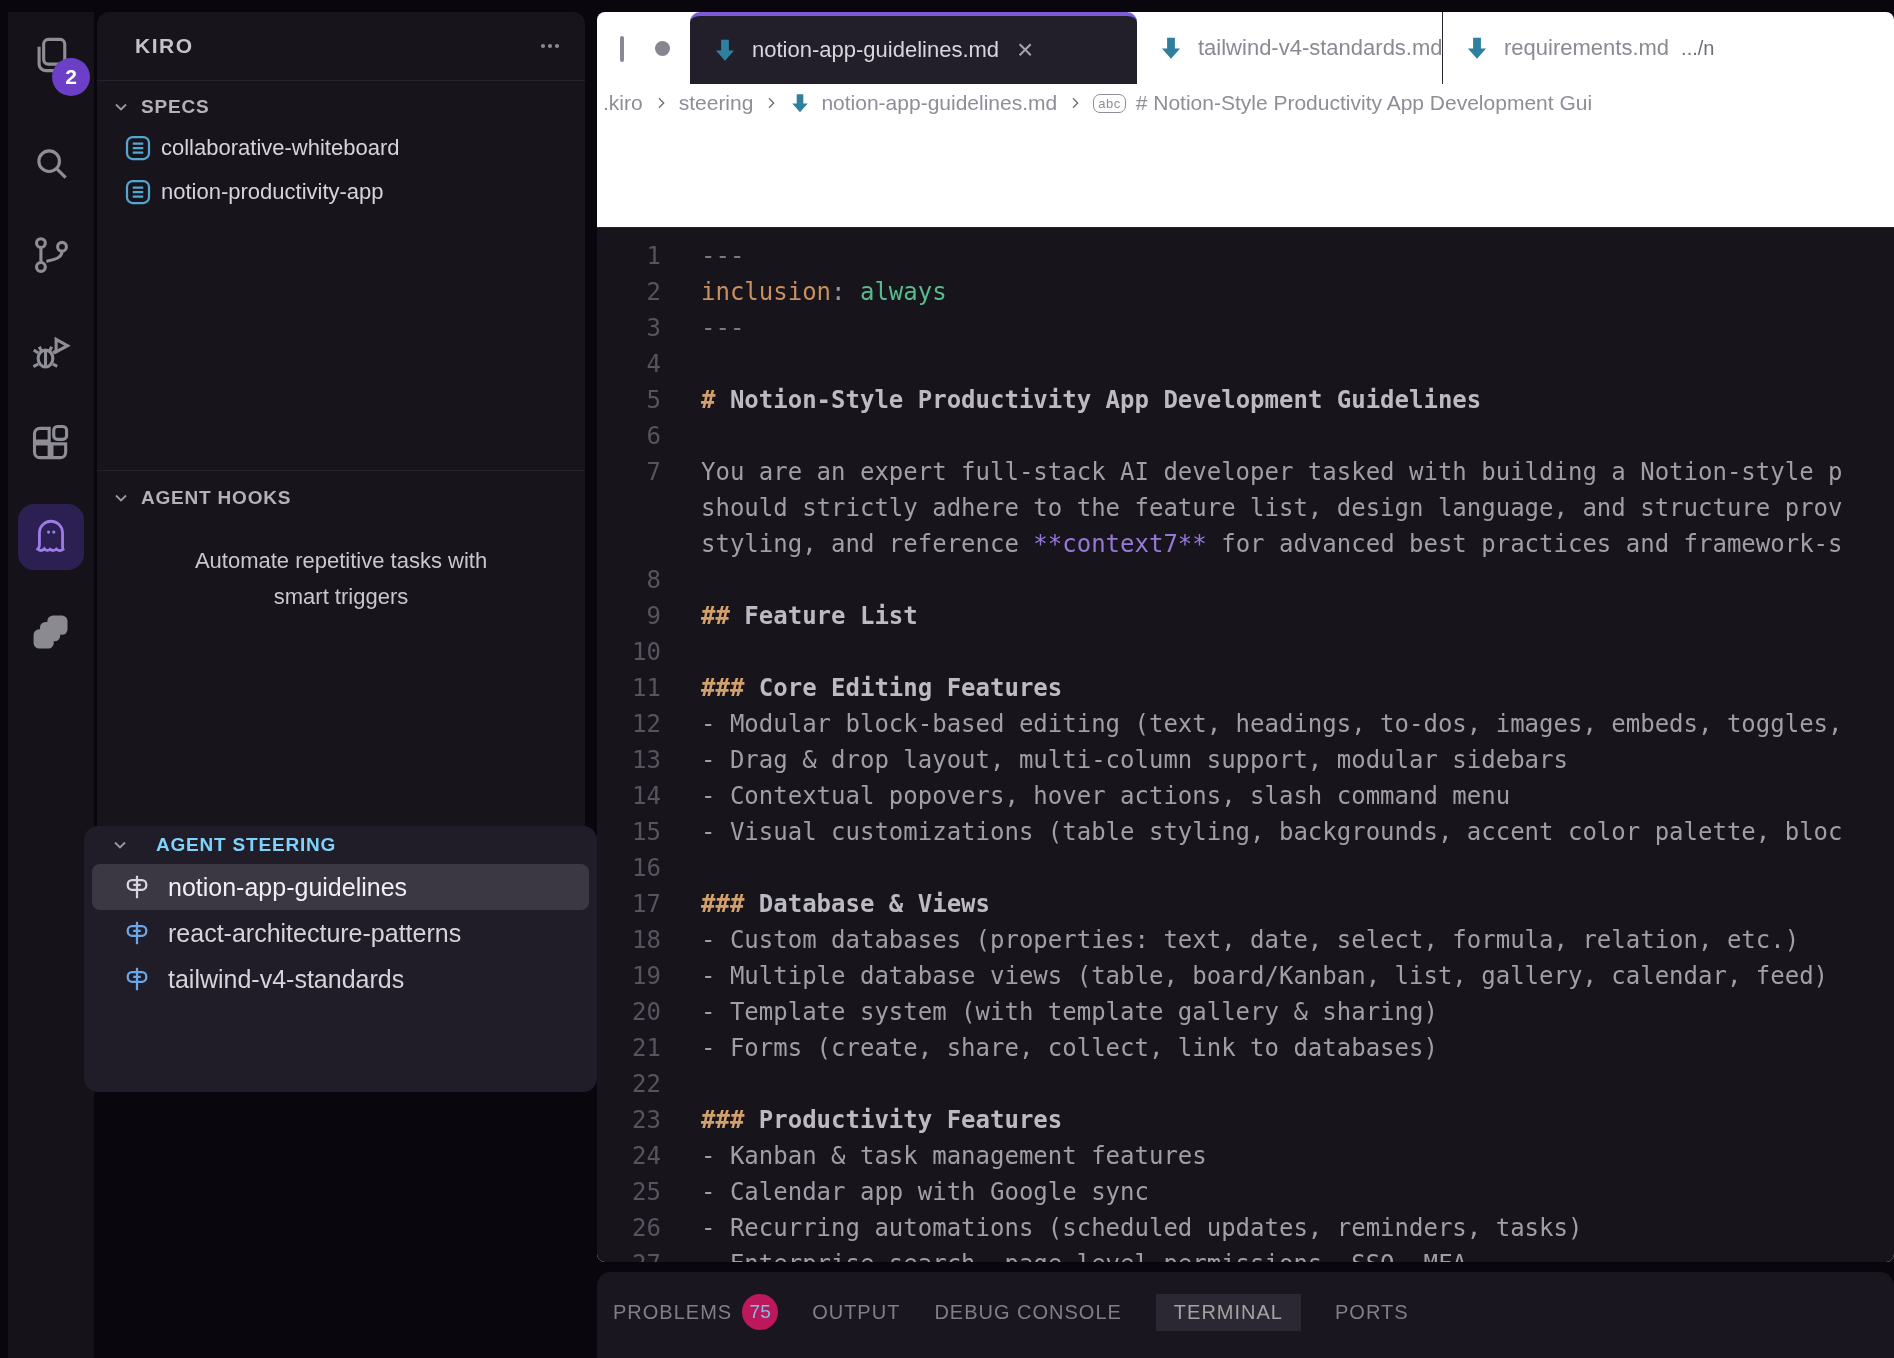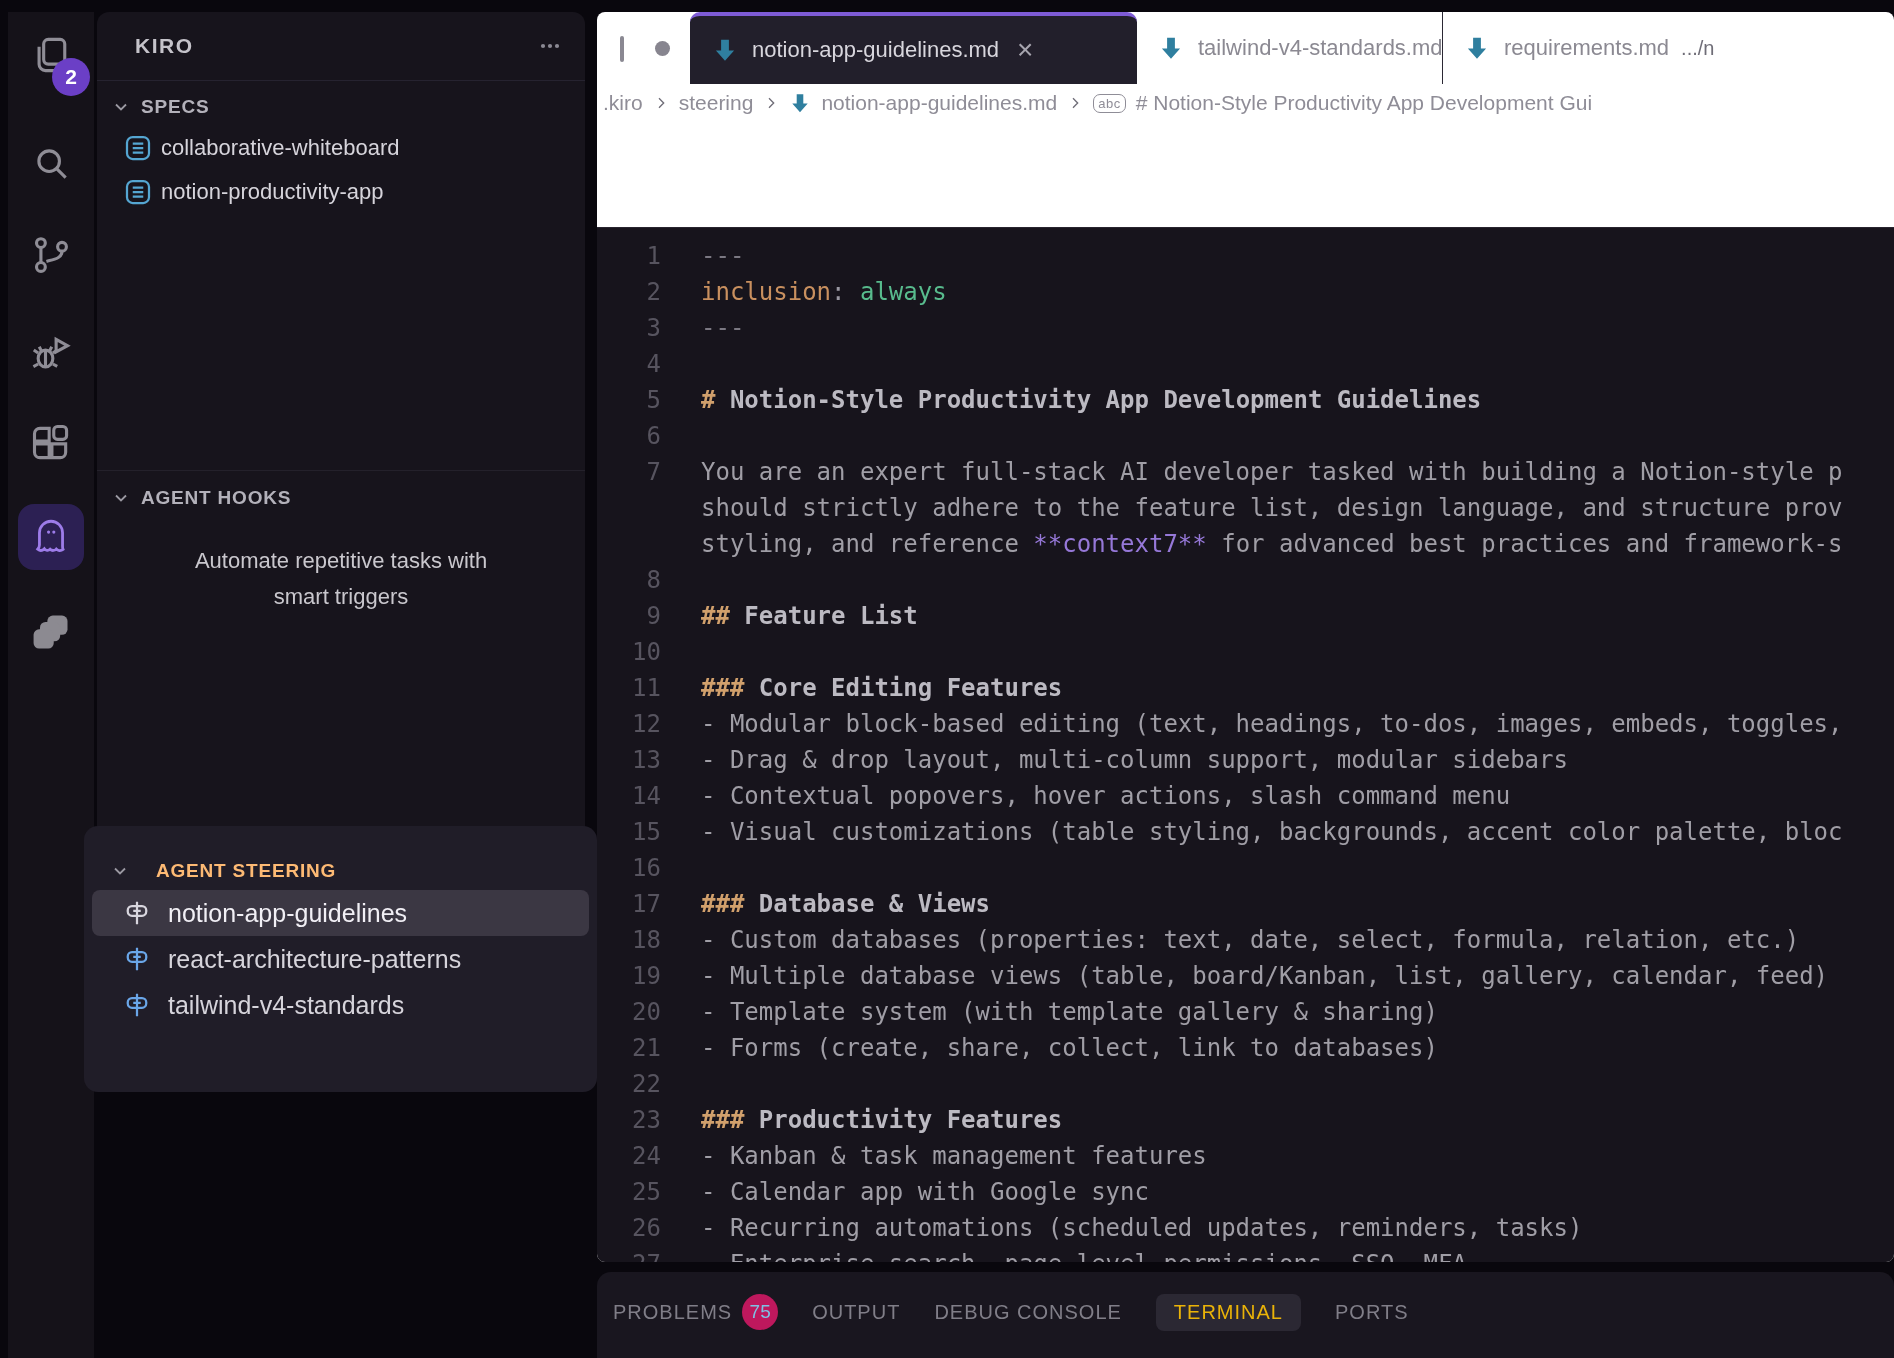--- a/index.html
+++ b/index.html
@@ -39,21 +39,21 @@
   .sb-item svg{width:30px;height:30px;flex:0 0 auto;}
   .sb-item .lbl{font-size:22px;color:#d6d4db;white-space:nowrap;}
   .spec-icon{color:#55a6d2;}
   .sec-hooks{position:absolute;top:458px;left:0;right:0;border-top:1px solid #24212b;padding-top:8px;}
   .hooks-desc{margin:26px auto 0 auto;width:350px;text-align:center;font-size:22px;line-height:36px;
               color:#c9c7cd;}
 
   
   .steering-panel{position:absolute;left:84px;top:826px;width:513px;height:266px;background:#201d28;
                   border-radius:14px;z-index:5;}
-  .steering-panel .sec-head{margin-top:26px;color:#fdba74;gap:26px;}
+  .steering-panel .sec-head{color:#7dd3fc;gap:26px;}
   .steering-panel .sec-head .chev{margin-left:26px;}
   .st-item{display:flex;align-items:center;gap:16px;height:46px;margin:0 8px;padding-left:30px;
            border-radius:8px;cursor:pointer;}
   .st-item svg{width:30px;height:30px;color:#6aa6e8;flex:0 0 auto;}
   .st-item .lbl{font-size:25px;color:#d6d4db;white-space:nowrap;}
   .st-item.selected{background:#3b3743;}
   .st-item.selected svg{color:#d8d6de;}
   .st-item.selected .lbl{color:#f1eff5;}
 
   
@@ -96,21 +96,21 @@
   .tok-head{color:#bcbac2;font-weight:bold;}
   .tok-txt{color:#a09ea6;}
   .tok-link{color:#9678d8;}
 
   
   .panel{position:absolute;left:597px;top:1272px;width:1297px;height:86px;background:#19161f;
          border-radius:14px 14px 0 0;}
   .panel-tabs{display:flex;align-items:center;gap:34px;padding:16px 0 0 16px;height:48px;}
   .ptab{display:flex;align-items:center;gap:10px;font-size:20px;letter-spacing:1px;color:#807e88;
         cursor:pointer;}
-  .ptab.active{background:#2b2833;border-radius:8px;padding:7px 18px;color:#eab308;}
+  .ptab.active{background:#2b2833;border-radius:0;padding:7px 18px;color:#a3a3a3;}
   .pbadge{width:36px;height:36px;border-radius:50%;background:#be185d;color:#7fc0e4;font-size:19px;
           display:flex;align-items:center;justify-content:center;letter-spacing:0;}
 </style>
 </head>
 <body>
 
 <aside class="activitybar">
   <div class="ab-icon ab-files">
     <svg viewBox="0 0 24 24" fill="none" stroke="currentColor" stroke-width="1.7">
       <rect x="8" y="3.5" width="11.5" height="13.5" rx="2.5"></rect>

